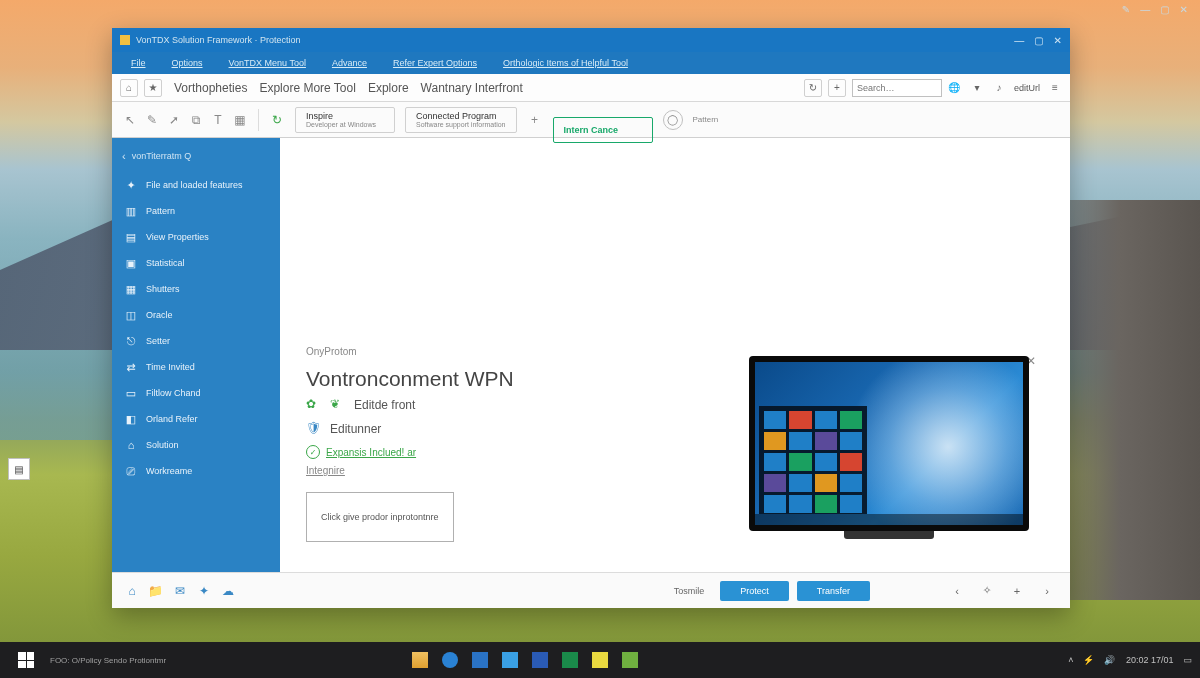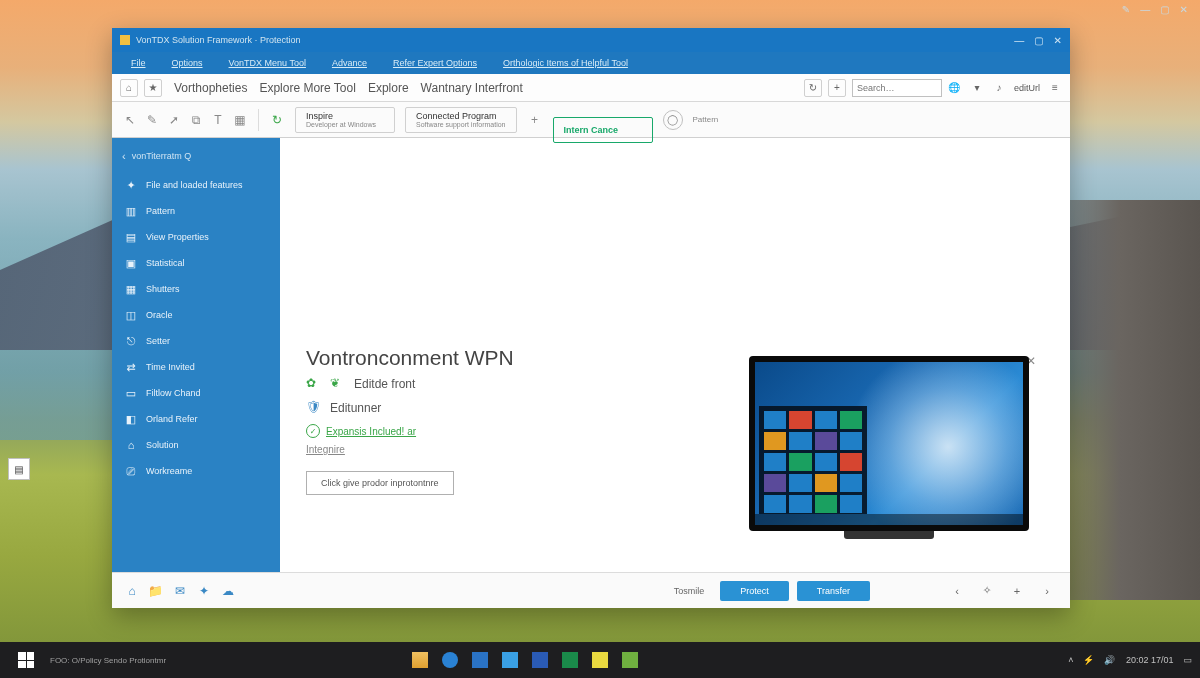--- a/index.html
+++ b/index.html
@@ -142,21 +142,21 @@
 .feat .fi.green { color: #3aa648; }
 .feat .fi.shield { color: #3a88c4; }
 .feat .fl { font-size: 12px; color: #555; }
 .panel-desc { font-size: 8px; color: #888; line-height: 1.5; margin: 10px 0 12px 0; max-width: 360px; }
 .link-row { display: flex; align-items: center; gap: 6px; margin-bottom: 6px; }
 .link-row .li { width: 14px; height: 14px; border: 1px solid #3aa648; border-radius: 50%; display: flex; align-items: center; justify-content: center; font-size: 8px; color: #3aa648; }
 .link-row .lt { font-size: 10px; color: #3aa648; cursor: pointer; text-decoration: underline; }
 .link-row.muted .lt { color: #888; }
 .outline-btn {
   display: inline-block; margin-top: 10px;
-  border: 1px solid #b0b0b0; padding: 6px 14px;
+  border: 1px solid #b0b0b0; padding: 19px 14px;
   font-size: 9px; color: #555; cursor: pointer;
 }
 
 
 .panel-right { width: 310px; display: flex; align-items: flex-start; justify-content: center; padding-top: 10px; position: relative; }
 .monitor {
   width: 280px; height: 175px;
   background: #0a0a0a; border-radius: 4px; padding: 6px;
   position: relative;
 }
@@ -352,20 +352,21 @@
           <span class="sb-label">Workreame</span>
         </div>
     </div>
 
     <div class="content">
       <div class="content-top"></div>
       <div class="panel-overlay-title">Protration</div>
 
       <div class="panel">
         <div class="panel-left">
+          <div class="panel-sub">OnyProtom</div>
           <div class="panel-title">Vontronconment WPN</div>
           <div class="feat">
             <span class="fi green">✿</span>
             <span class="fi green">❦</span>
             <span class="fl">Editde front</span>
           </div>
           <div class="feat">
             <span class="fi shield">🛡</span>
             <span class="fl">Editunner</span>
           </div>

